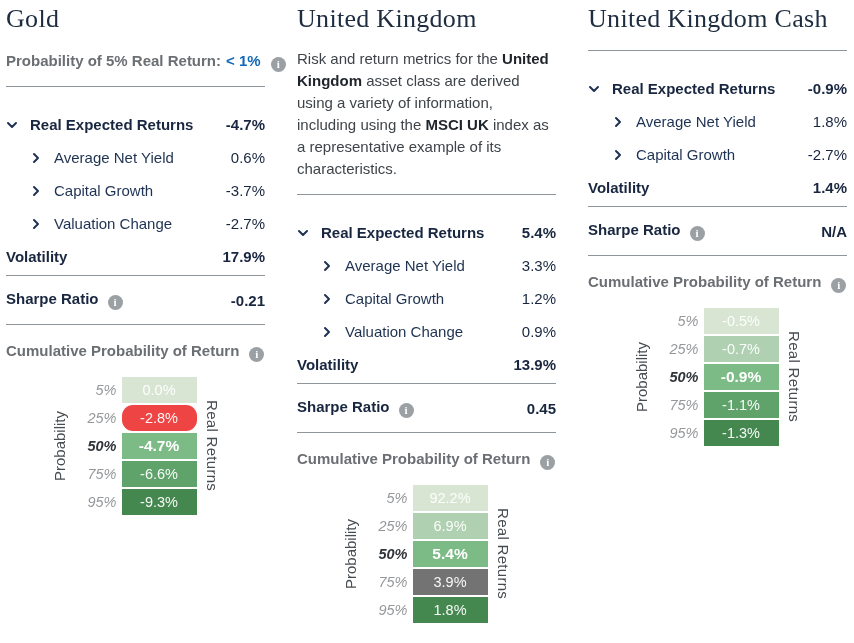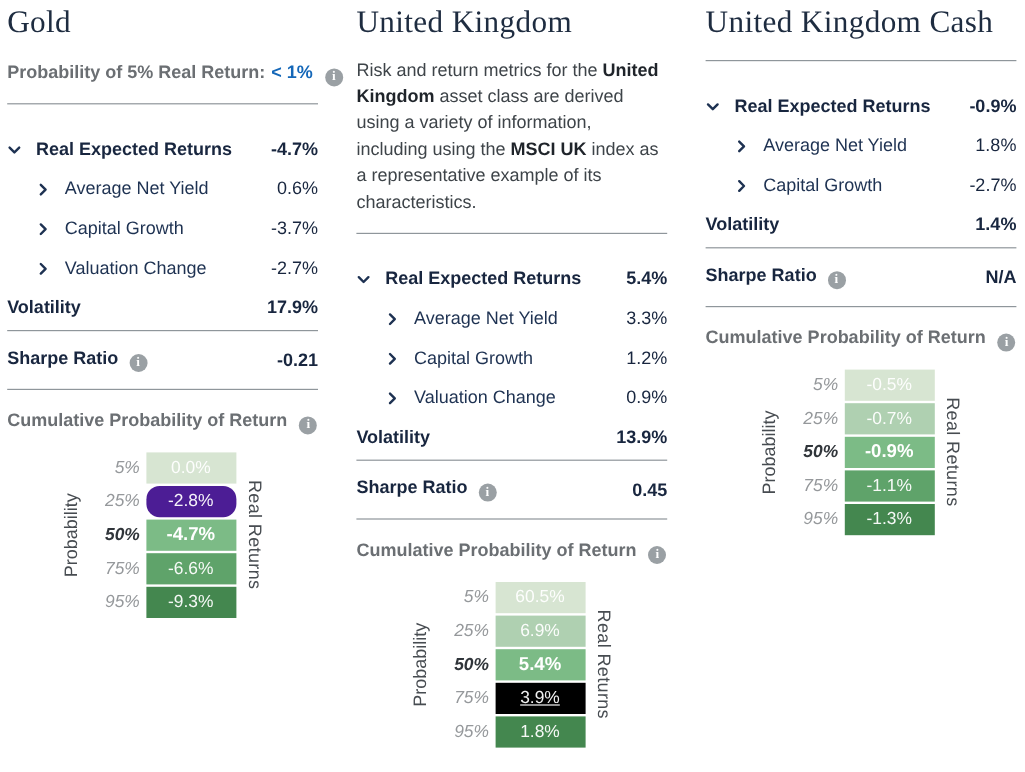--- a/index.html
+++ b/index.html
@@ -188,21 +188,21 @@
     </div>
     <div class="heat">
       <div class="heat-ylabel">Probability</div>
       <div class="heat-rows">
         <div class="hrow">
           <span class="hlab">5%</span>
           <span class="hcell" style="background-color: rgb(215, 229, 210);">0.0%</span>
         </div>
         <div class="hrow">
           <span class="hlab">25%</span>
-          <span class="hcell" style="background-color: #4c1d95; border-radius: 11px;">-2.8%</span>
+          <span class="hcell" style="background-color: #ef4444; border-radius: 11px;">-2.8%</span>
         </div>
         <div class="hrow mid">
           <span class="hlab">50%</span>
           <span class="hcell" style="background-color: rgb(124, 187, 134);">-4.7%</span>
         </div>
         <div class="hrow">
           <span class="hlab">75%</span>
           <span class="hcell" style="background-color: rgb(95, 163, 106);">-6.6%</span>
         </div>
         <div class="hrow">
@@ -277,33 +277,33 @@
     </div>
     <hr class="hr3">
     <div class="cum-title">
       <span>Cumulative Probability of Return</span><span class="info-icon">i</span>
     </div>
     <div class="heat">
       <div class="heat-ylabel">Probability</div>
       <div class="heat-rows">
         <div class="hrow">
           <span class="hlab">5%</span>
-          <span class="hcell" style="background-color: rgb(215, 229, 210);">60.5%</span>
+          <span class="hcell" style="background-color: rgb(215, 229, 210);">92.2%</span>
         </div>
         <div class="hrow">
           <span class="hlab">25%</span>
           <span class="hcell" style="background-color: rgb(175, 208, 177);">6.9%</span>
         </div>
         <div class="hrow mid">
           <span class="hlab">50%</span>
           <span class="hcell" style="background-color: rgb(124, 187, 134);">5.4%</span>
         </div>
         <div class="hrow">
           <span class="hlab">75%</span>
-          <span class="hcell" style="background-color: #000000; text-decoration: underline;">3.9%</span>
+          <span class="hcell" style="background-color: #737373;">3.9%</span>
         </div>
         <div class="hrow">
           <span class="hlab">95%</span>
           <span class="hcell" style="background-color: rgb(68, 135, 79);">1.8%</span>
         </div>
       </div>
       <div class="heat-xlabel">Real Returns</div>
     </div>
   </div>
 

